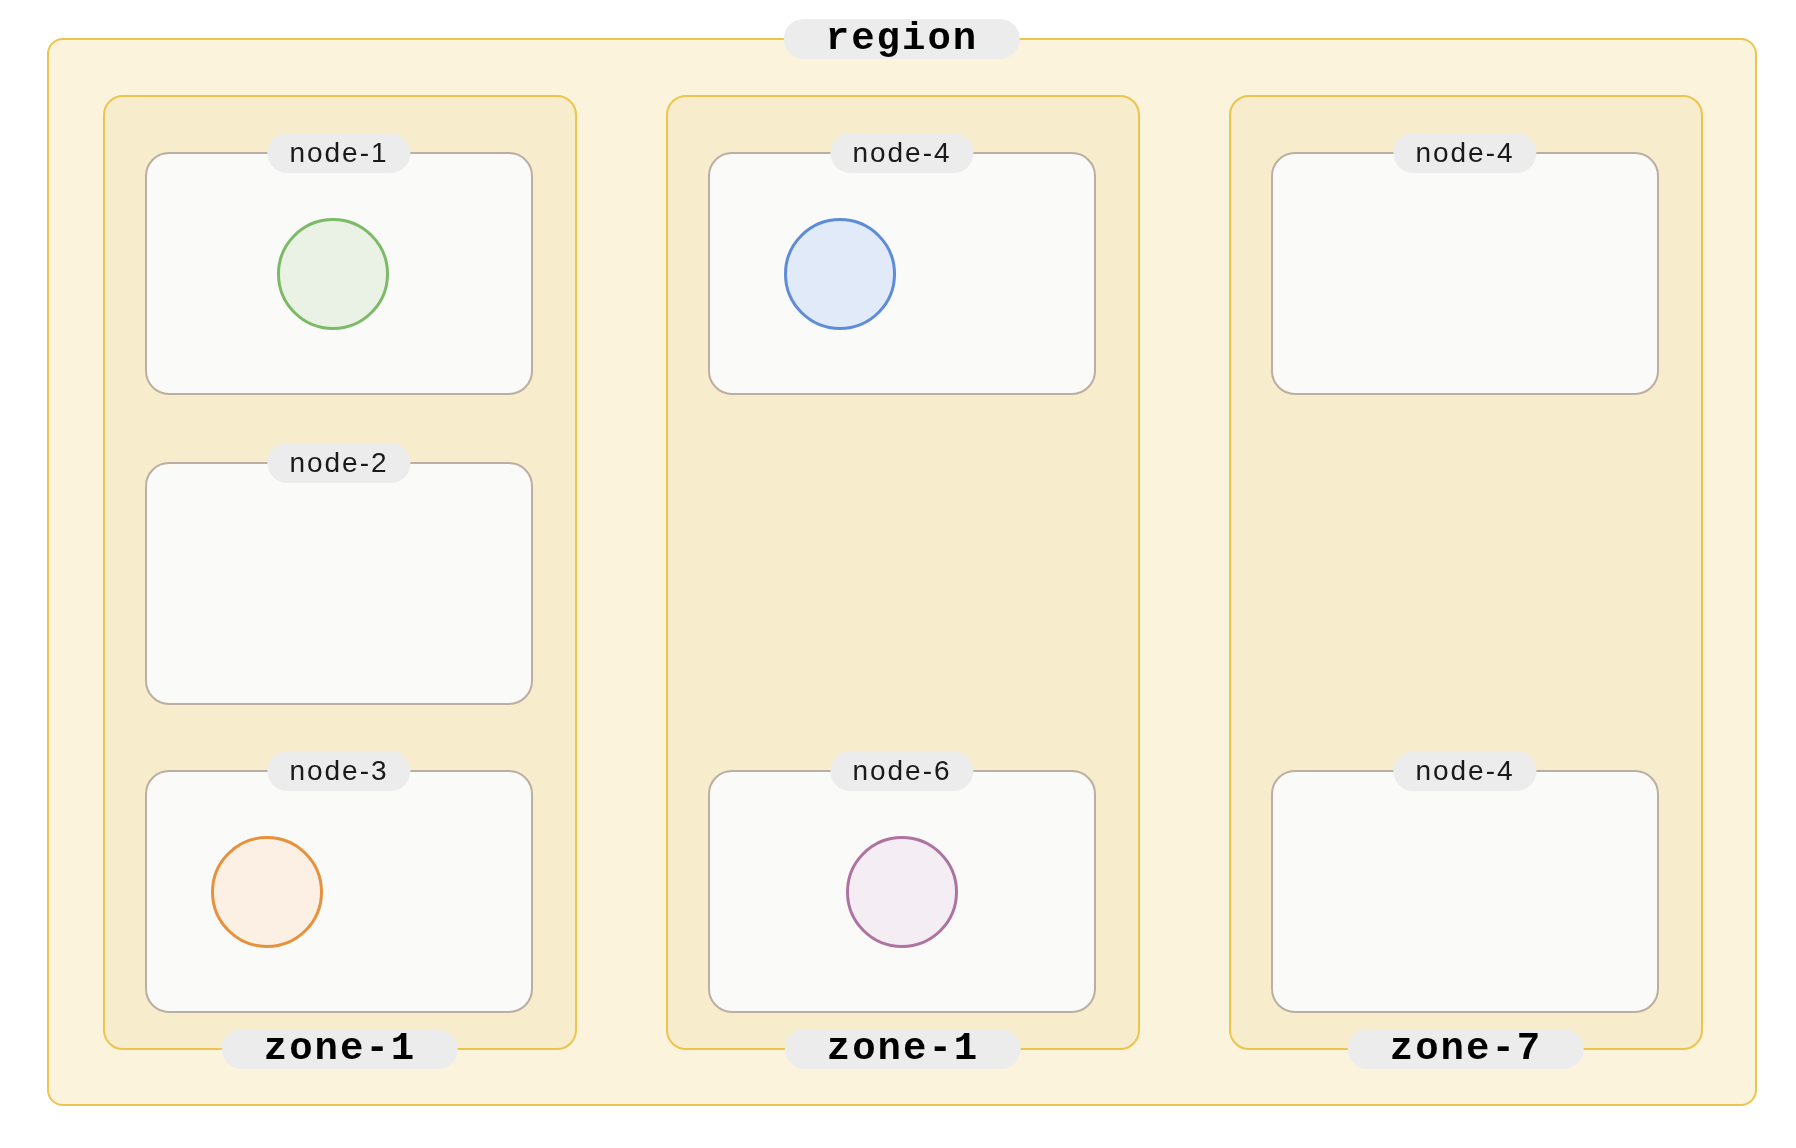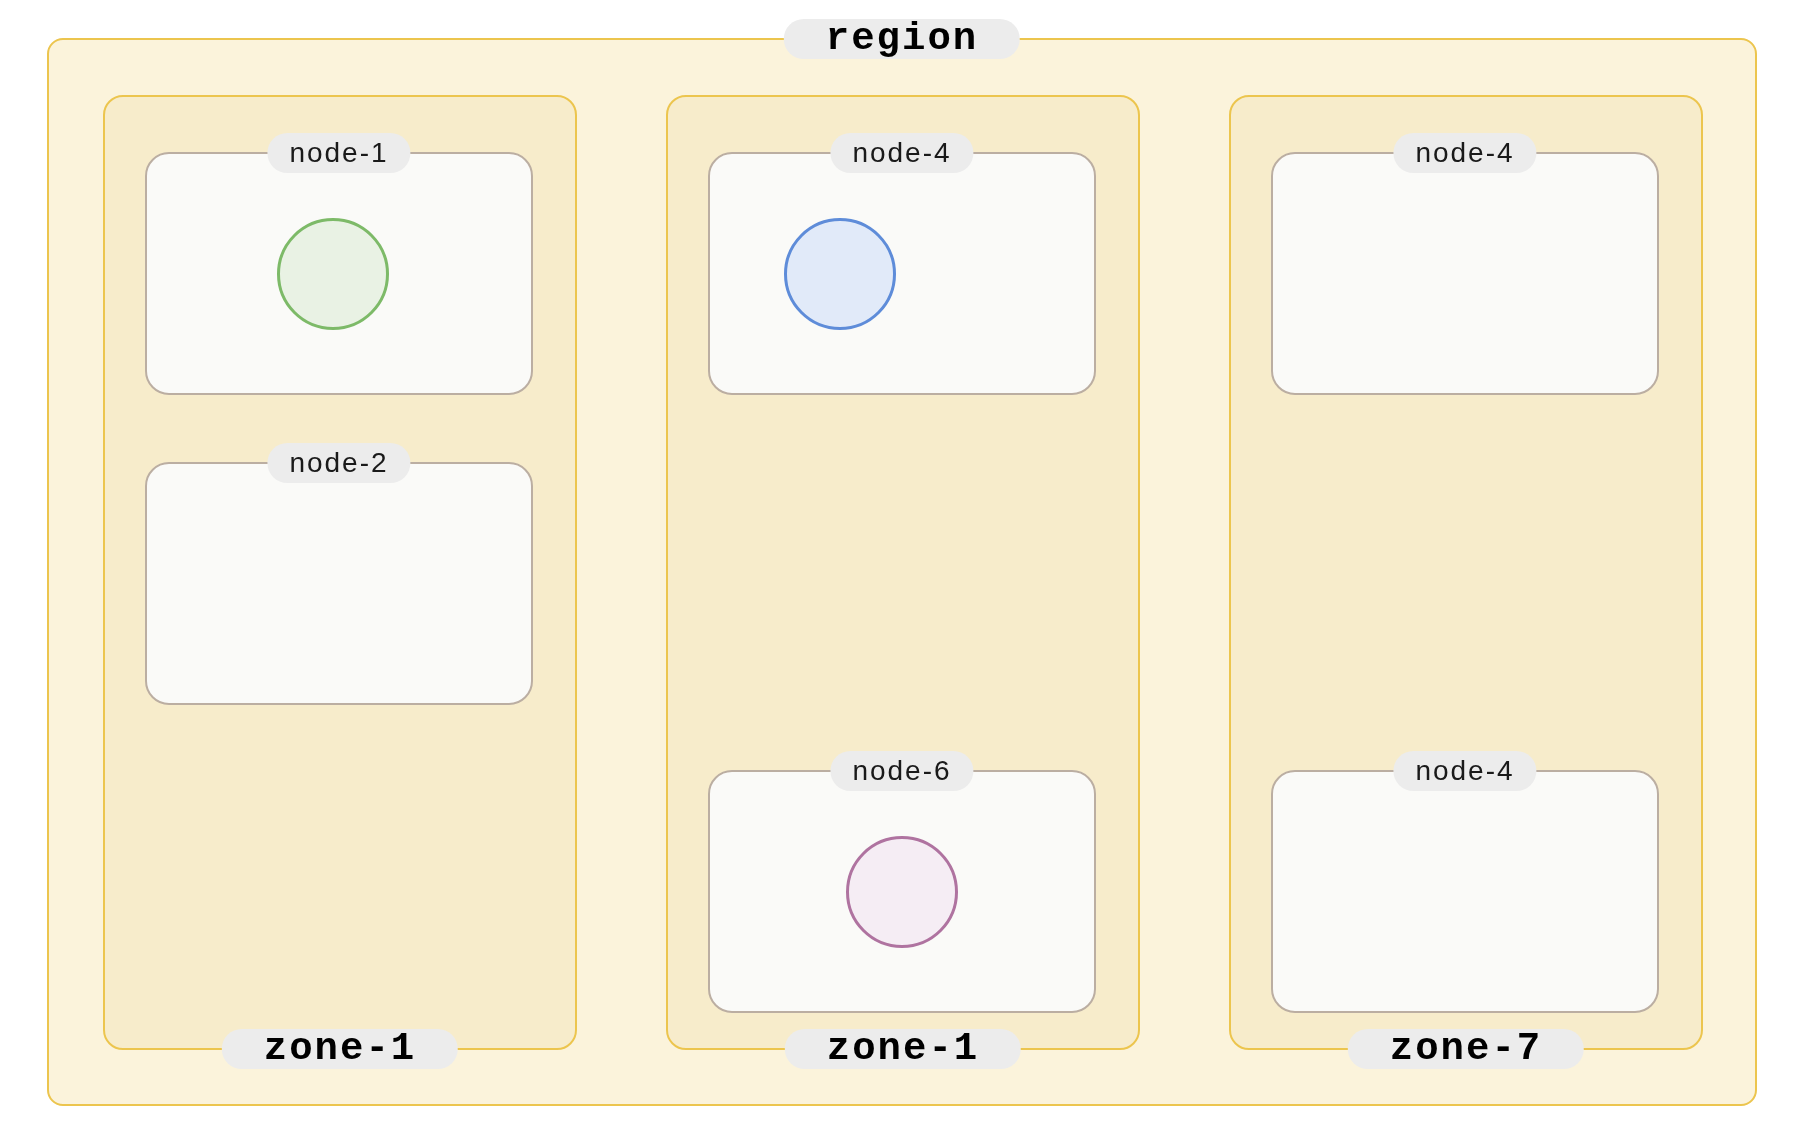--- a/index.html
+++ b/index.html
@@ -57,20 +57,24 @@
     <div class="pill region-pill">region</div>
 
     <div class="zone zone-pos-0">
       <div class="node row-0">
         <div class="pill node-pill">node-1</div>
         <div class="circle" style="left: 130px; border-color: rgb(125, 186, 104); background: rgb(233, 242, 228);"></div>
       </div>
       <div class="node row-1">
         <div class="pill node-pill">node-2</div>
       </div>
+      <div class="node row-2">
+        <div class="pill node-pill">node-3</div>
+        <div class="circle" style="left: 64px; border-color: rgb(232, 145, 60); background: rgb(251, 240, 227);"></div>
+      </div>
       <div class="pill zone-pill">zone-1</div>
     </div>
 
     <div class="zone zone-pos-1">
       <div class="node row-0">
         <div class="pill node-pill">node-4</div>
         <div class="circle" style="left: 74px; border-color: rgb(94, 140, 217); background: rgb(225, 234, 249);"></div>
       </div>
       <div class="node row-2">
         <div class="pill node-pill">node-6</div>

